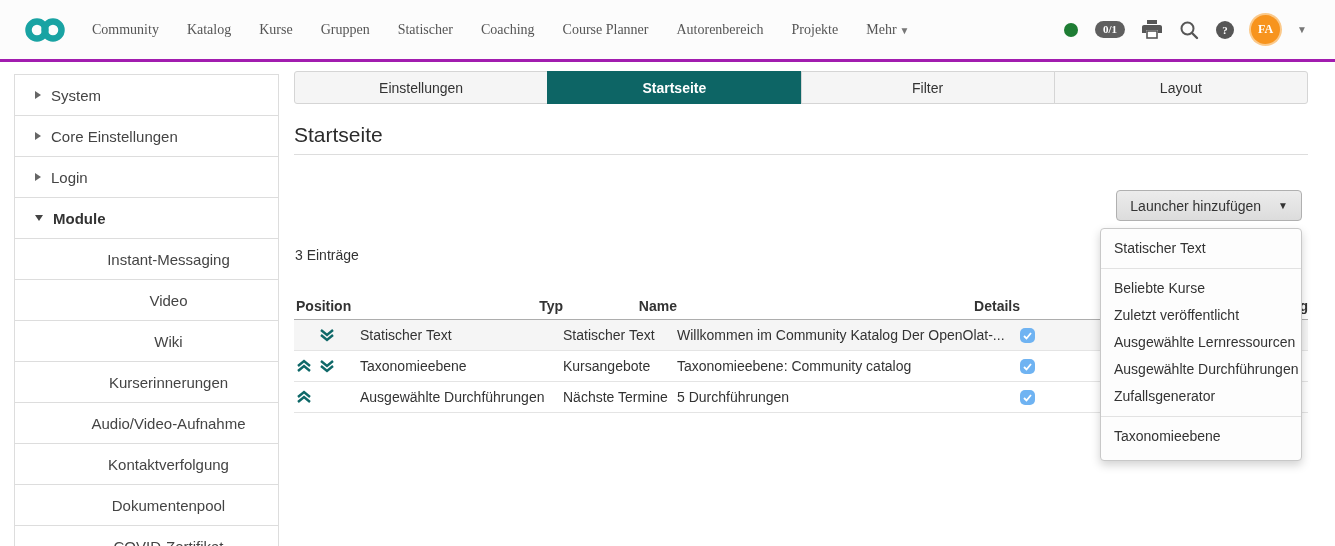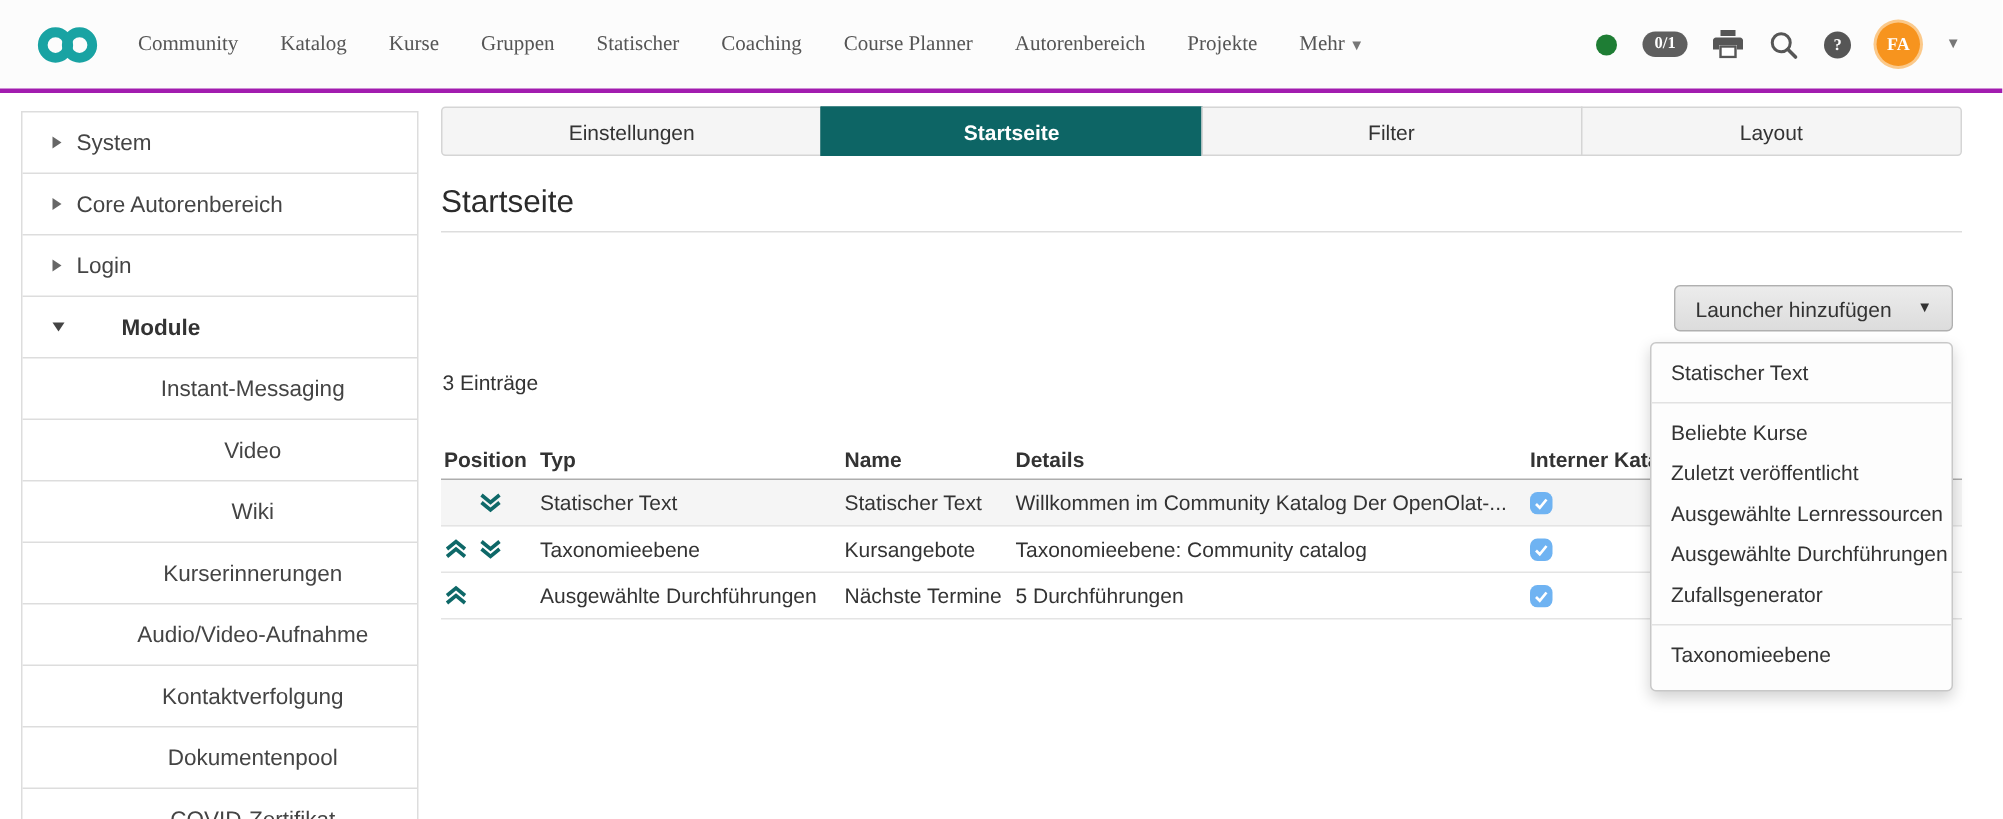--- a/index.html
+++ b/index.html
@@ -25,21 +25,21 @@
     font-size:12px; font-weight:bold; display:flex; align-items:center; justify-content:center;
     box-shadow:0 0 0 2px #fbc98a; }
   .avatar-caret { font-size:10px; color:#777; }
 
   
   .sidebar { position:absolute; left:14px; top:74px; width:265px; height:500px;
     border:1px solid #ddd; background:#fff; }
   .side-item { height:41px; display:flex; align-items:center; padding-left:20px;
     border-bottom:1px solid #ddd; font-size:15px; color:#444; cursor:pointer; }
   .side-item.child { padding-left:44px;justify-content:center; }
-  .side-item.bold { font-weight:bold; color:#333;gap:28px; }
+  .side-item.bold { font-weight:bold; color:#333; }
   .tri-right { width:0; height:0; border-top:4px solid transparent; border-bottom:4px solid transparent;
     border-left:6px solid #666; margin-right:10px; }
   .tri-down { width:0; height:0; border-left:4px solid transparent; border-right:4px solid transparent;
     border-top:6px solid #444; margin-right:10px; }
 
   
   .main { position:absolute; left:294px; top:71px; width:1014px; height:472px; }
   .tabs { display:flex; width:100%; height:33px; border-radius:3px; }
   .tab { flex:1; display:flex; align-items:center; justify-content:center; font-size:14px;
     color:#333; background:#f5f5f5; border:1px solid #d5d5d5; margin-left:-1px; cursor:pointer; }
@@ -56,21 +56,21 @@
   .btn-caret { font-size:10px; color:#333; }
 
   .entries-count { position:absolute; top:176px; left:1px; font-size:14px; color:#333; }
 
   .search-partial { position:absolute; top:167px; left:946px; width:62px; height:31px;
     background:#fff; border:1px solid #c9c9c9; border-radius:4px; z-index:1; }
 
   
   .table { position:absolute; top:222px; left:0; width:100%; }
   .thead { display:flex; height:27px; align-items:center; border-bottom:1px solid #adadad;
-    font-weight:bold; font-size:14px; color:#333; }
+    font-weight:bold; font-size:14px; color:#333;text-align:right; }
   .trow { display:flex; height:31px; align-items:center; font-size:14px; color:#333;
     border-bottom:1px solid #e4e4e4; }
   .trow.striped { background:#f5f5f5; }
   .col-pos { width:66px; padding-left:2px; display:flex; gap:6px; align-items:center; }
   .col-typ { width:203px; }
   .col-name { width:114px; }
   .col-details { width:343px; white-space:nowrap; overflow:hidden; }
   .col-cat { flex:1; white-space:nowrap; overflow:hidden; }
   .pos-slot { width:17px; height:15px; display:flex; align-items:center; cursor:pointer; }
   .hide { visibility:hidden; }
@@ -132,21 +132,21 @@
     </div>
   </div>
 
   <div class="sidebar">
     <div class="side-item">
       <span class="tri-right"></span>
       <span>System</span>
     </div>
     <div class="side-item">
       <span class="tri-right"></span>
-      <span>Core Autorenbereich</span>
+      <span>Core Einstellungen</span>
     </div>
     <div class="side-item">
       <span class="tri-right"></span>
       <span>Login</span>
     </div>
     <div class="side-item bold">
       <span class="tri-down"></span>
       <span>Module</span>
     </div>
     <div class="side-item child">

